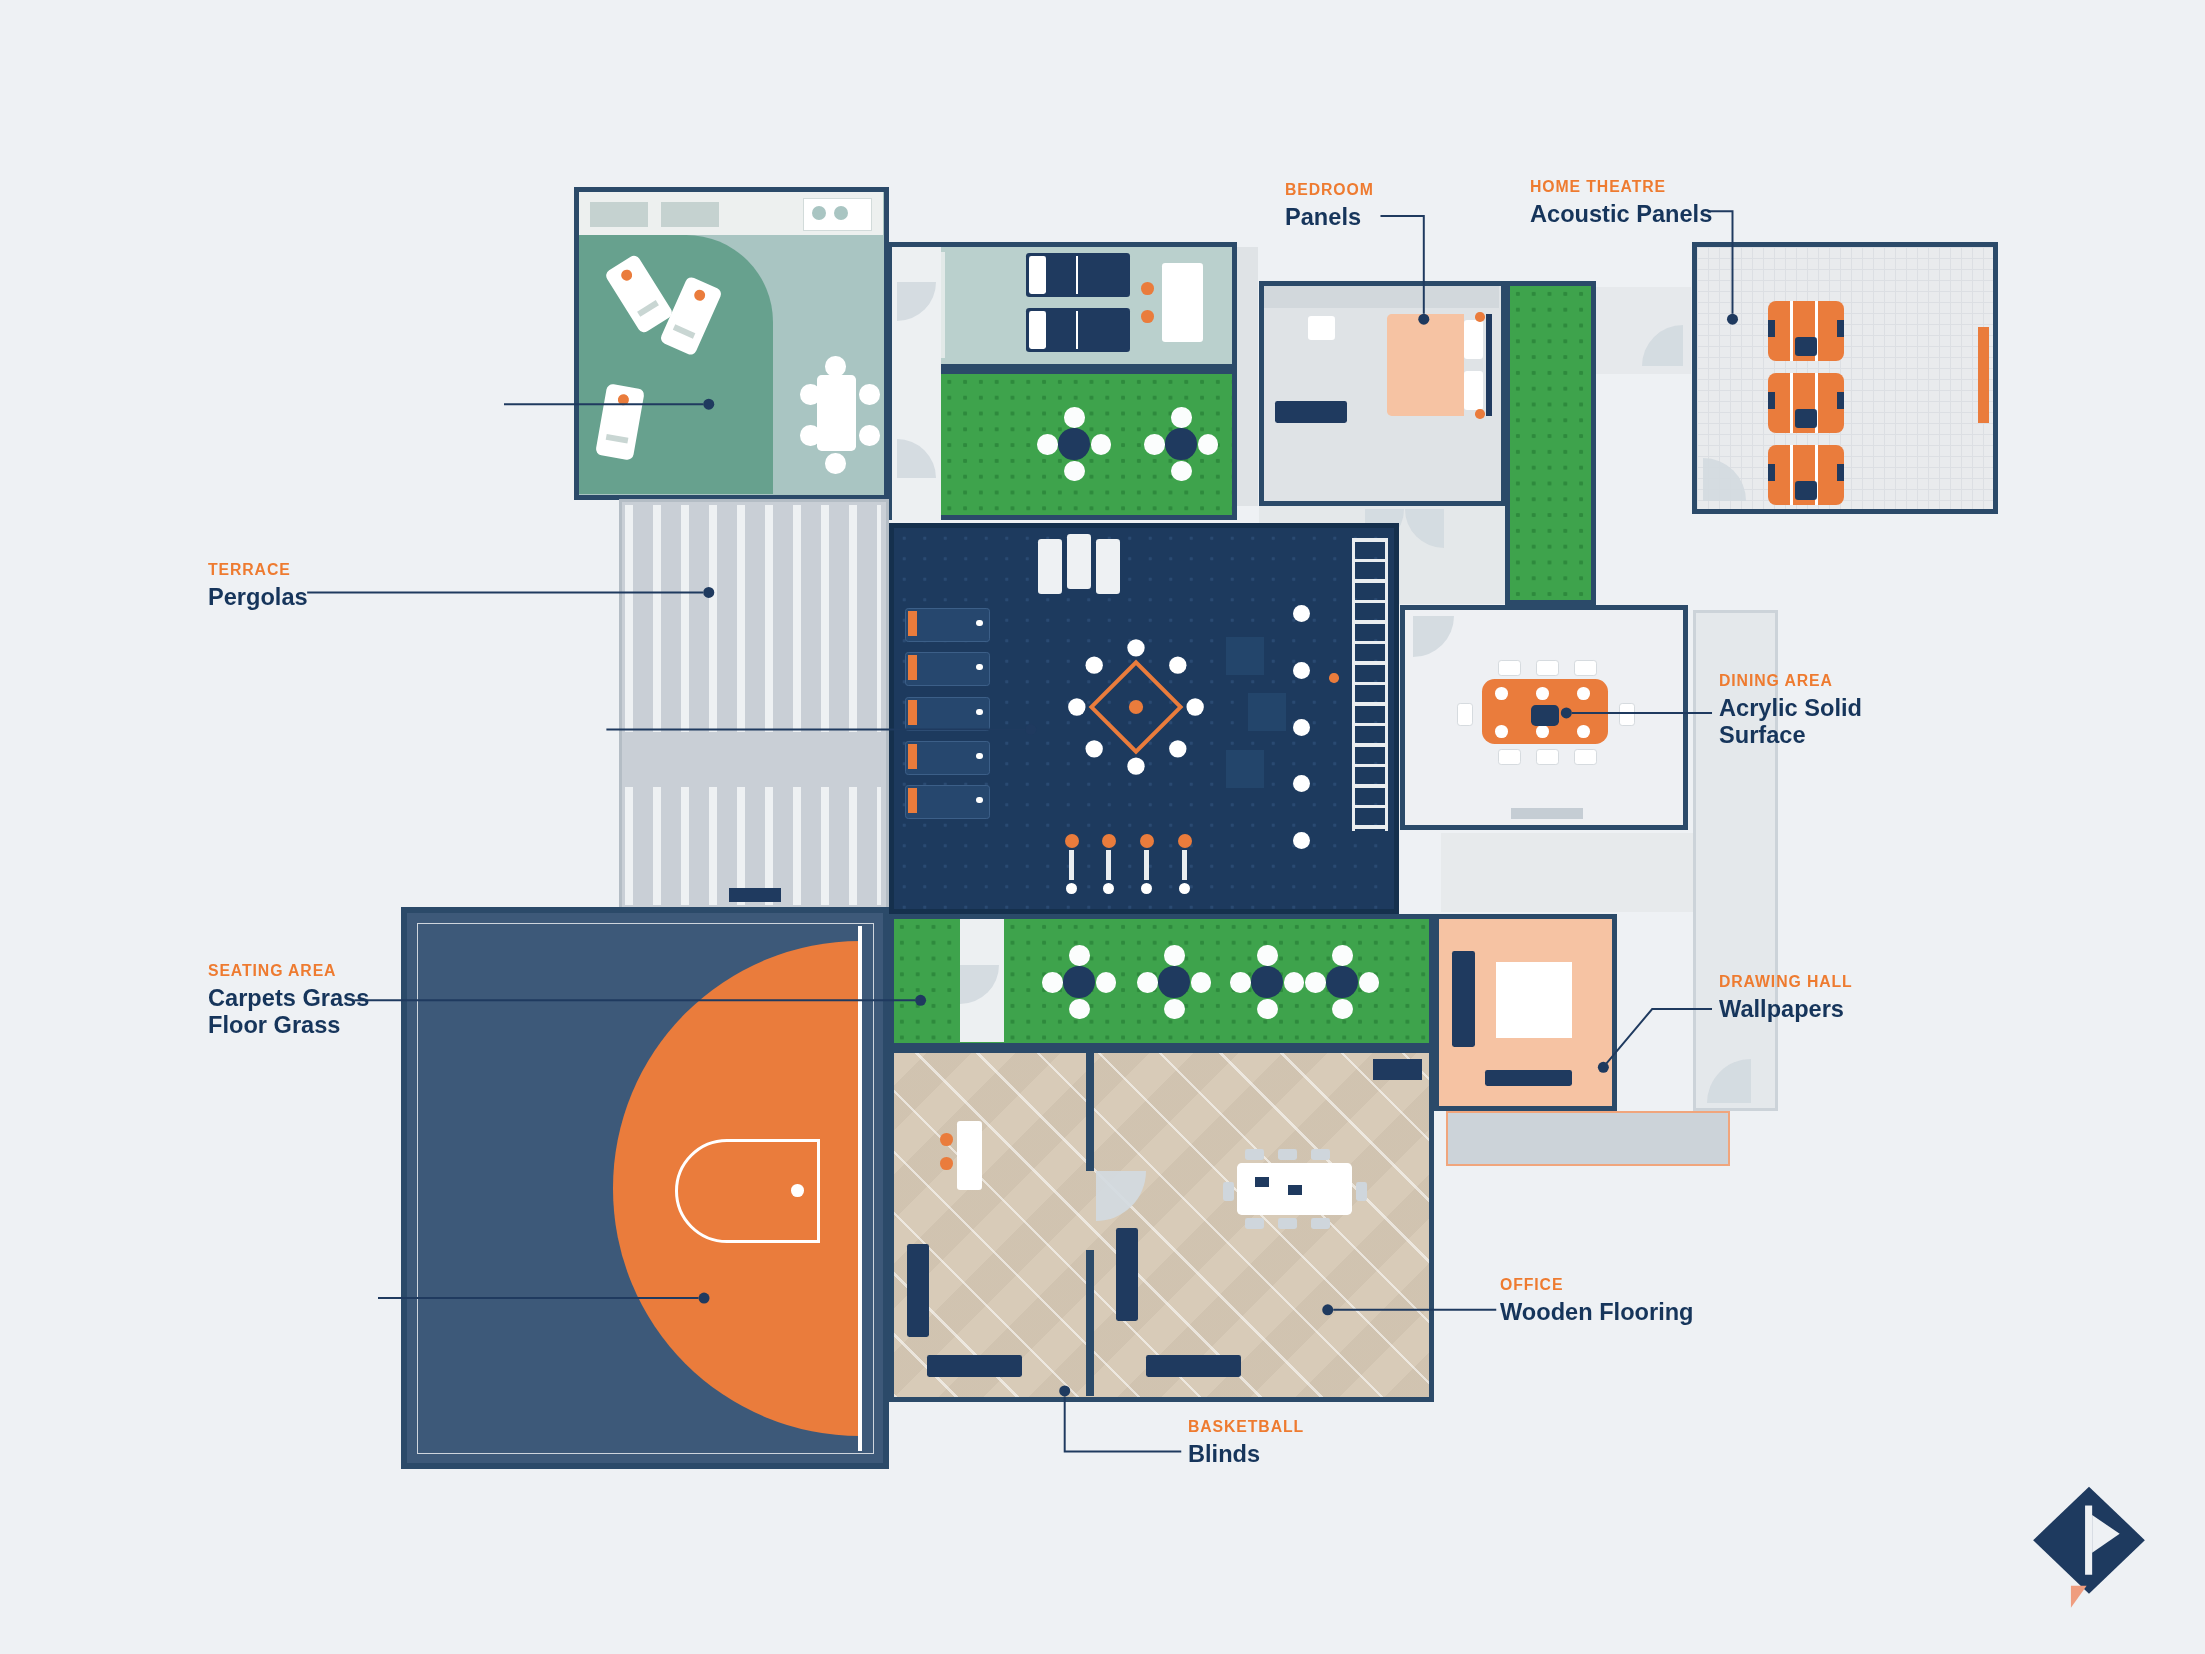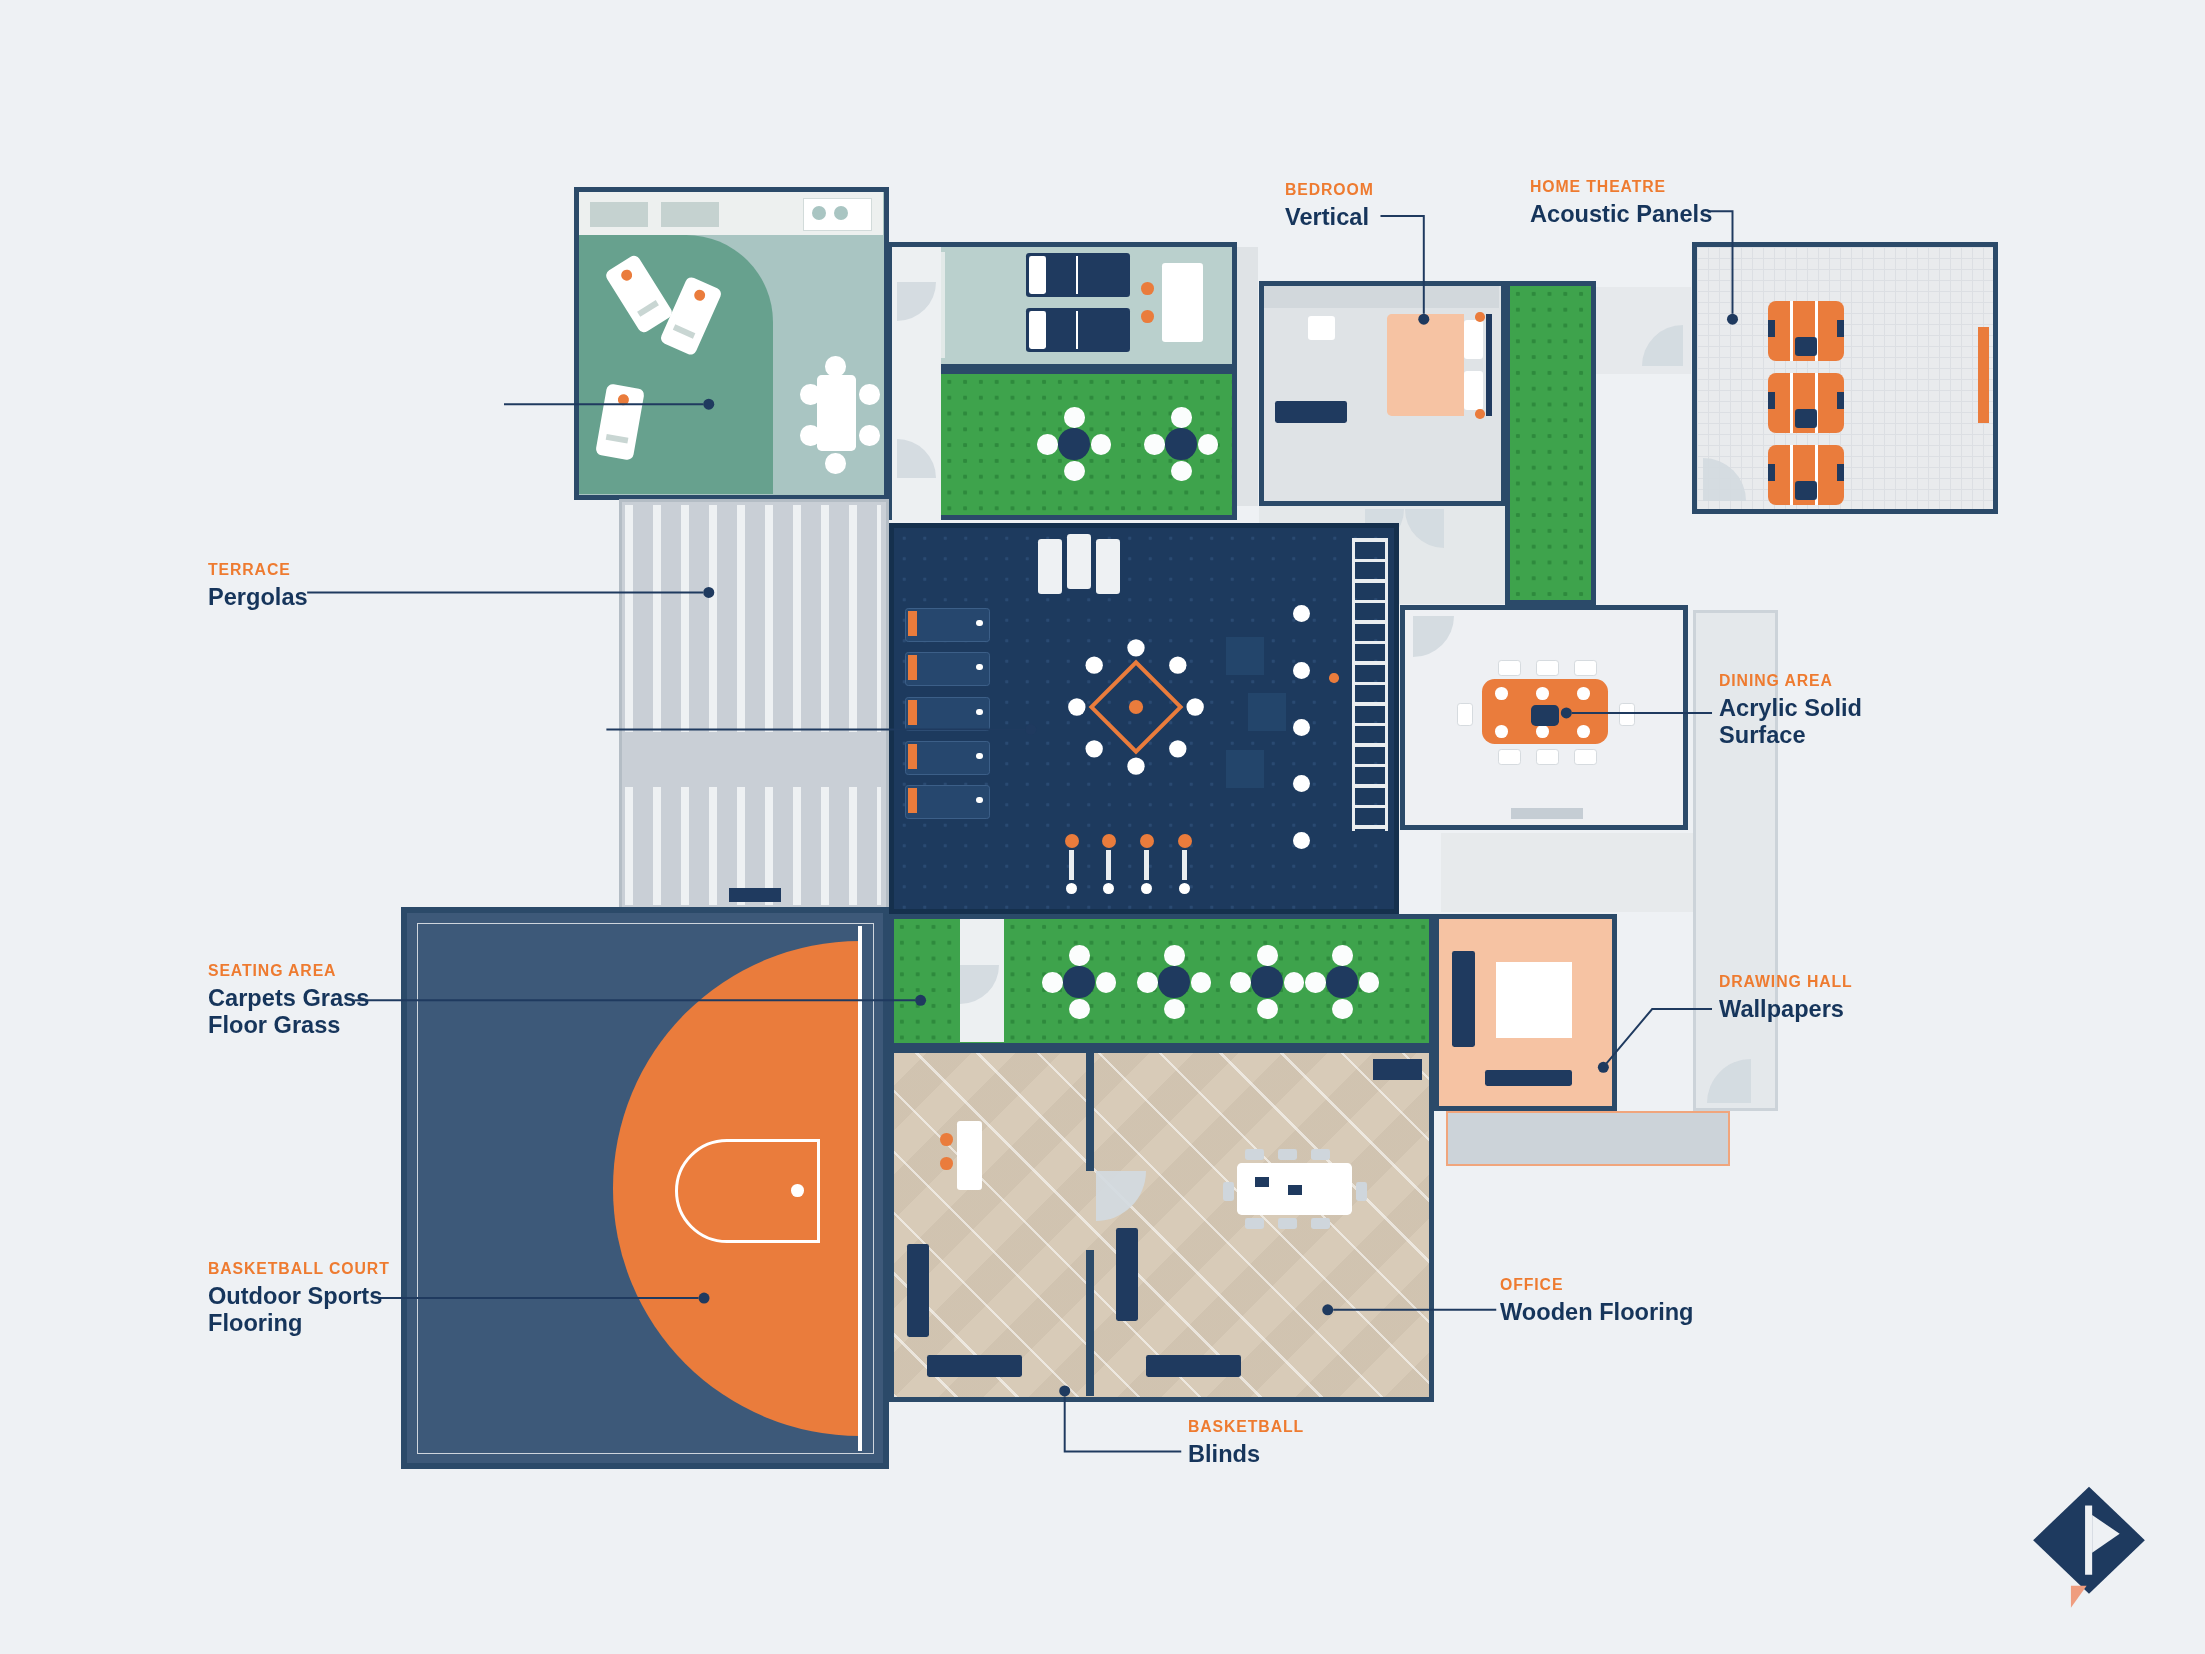--- a/index.html
+++ b/index.html
@@ -377,27 +377,23 @@
   </svg>
 
   <div class="label" id="lbl-terrace">
     <div class="cat">TERRACE</div>
     <div class="val">Pergolas</div>
   </div>
   <div class="label" id="lbl-seating">
     <div class="cat">SEATING AREA</div>
     <div class="val">Carpets Grass Floor Grass</div>
   </div>
-  <div class="label" id="lbl-basketball">
-    <div class="cat">BASKETBALL COURT</div>
-    <div class="val">Outdoor Sports Flooring</div>
-  </div>
   <div class="label" id="lbl-bedroom">
     <div class="cat">BEDROOM</div>
-    <div class="val">Vertical</div>
+    <div class="val">Panels</div>
   </div>
   <div class="label" id="lbl-theatre">
     <div class="cat">HOME THEATRE</div>
     <div class="val">Acoustic Panels</div>
   </div>
   <div class="label" id="lbl-dining">
     <div class="cat">DINING AREA</div>
     <div class="val">Acrylic Solid Surface</div>
   </div>
   <div class="label" id="lbl-drawing">

